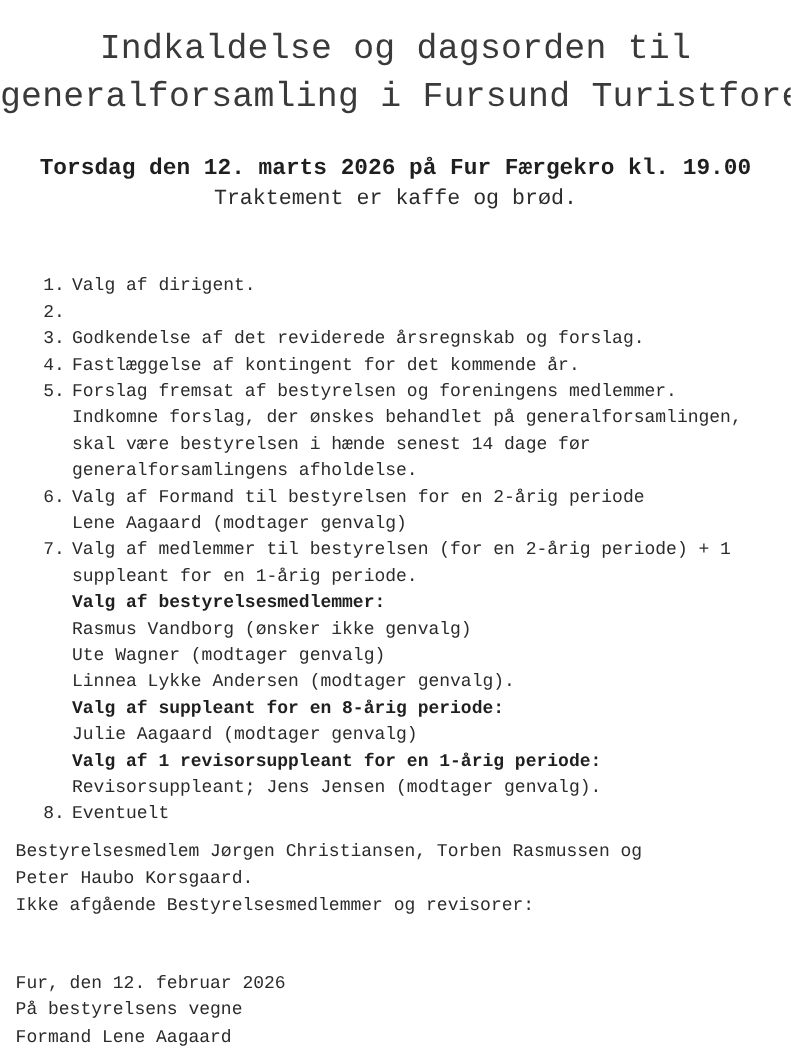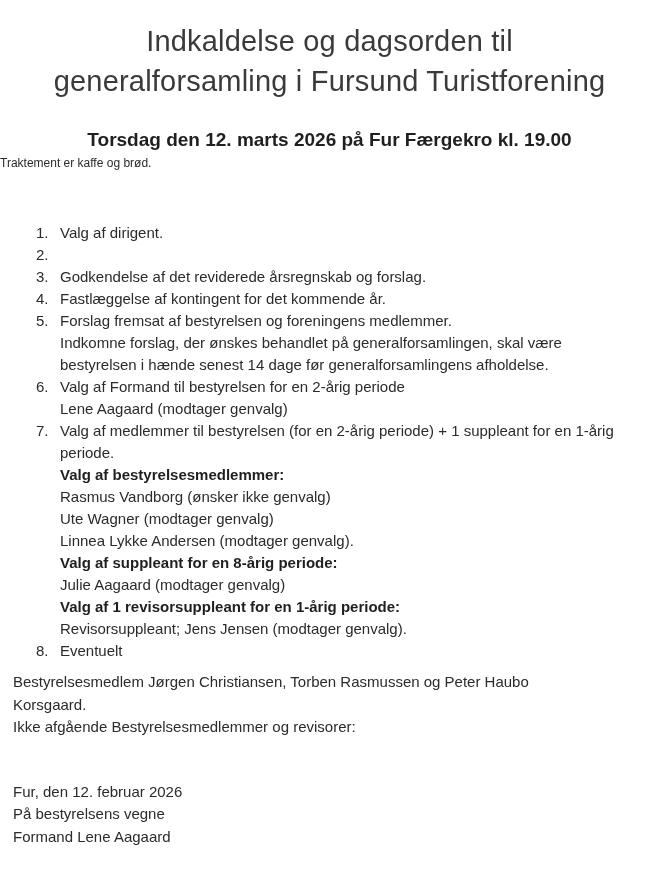--- a/index.html
+++ b/index.html
@@ -5,21 +5,21 @@
   html, body {
     margin: 0;
     padding: 0;
     background: #ffffff;
   }
   .page {
     position: relative;
     width: 659px;
     height: 878px;
     background: #ffffff;
-    font-family: Liberation Sans, sans-serif;
+    font-family: Liberation Mono, monospace;
     color: #262626;
     overflow: hidden;
   }
   .title {
     margin: 21px 0 0 0;
     text-align: center;
     font-size: 29px;
     font-weight: 300;
     line-height: 40px;
     color: #3a3a3a;
@@ -31,22 +31,22 @@
   }
   .date-line {
     margin: 28px 0 0 0;
     text-align: center;
     font-size: 19px;
     font-weight: bold;
     color: #1f1f1f;
   }
   .refreshments-line {
     margin: 5px 0 0 0;
-    text-align: left;
-    font-size: 12px;
+    text-align: center;
+    font-size: 18px;
     color: #2b2b2b;
   }
   .agenda {
     margin: 52px 0 0 36px;
     padding: 0;
     font-size: 15px;
     line-height: 22px;
     color: #2b2b2b;
   }
   .agenda-item {

